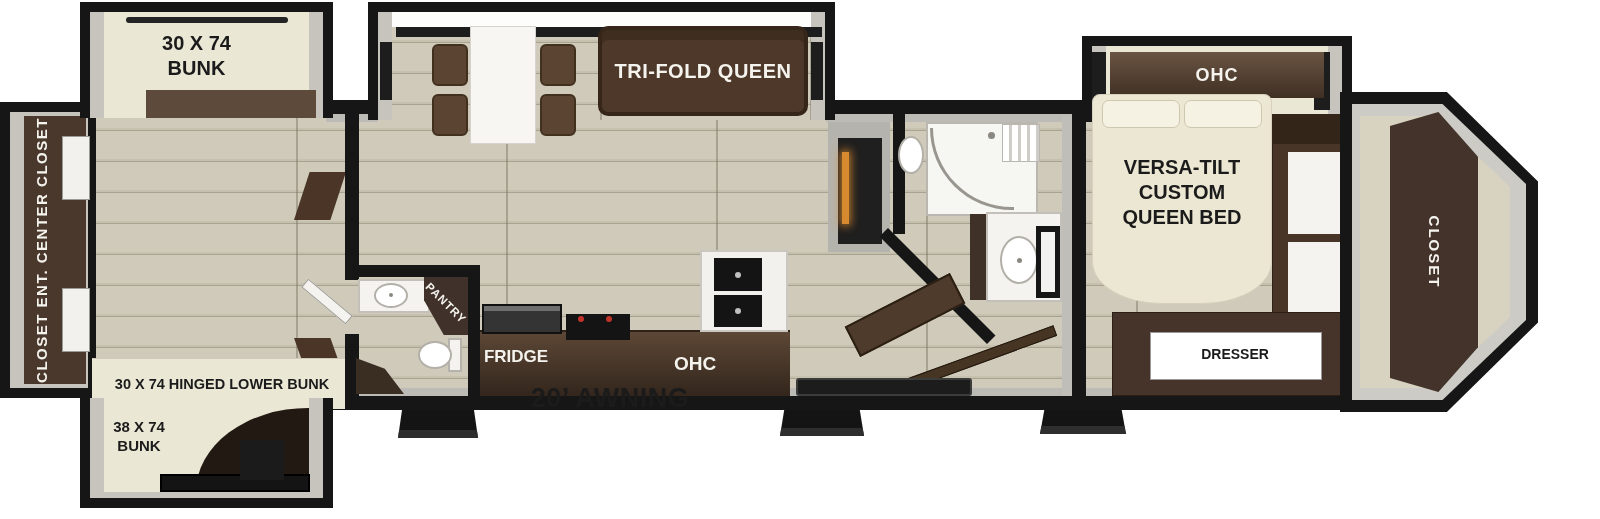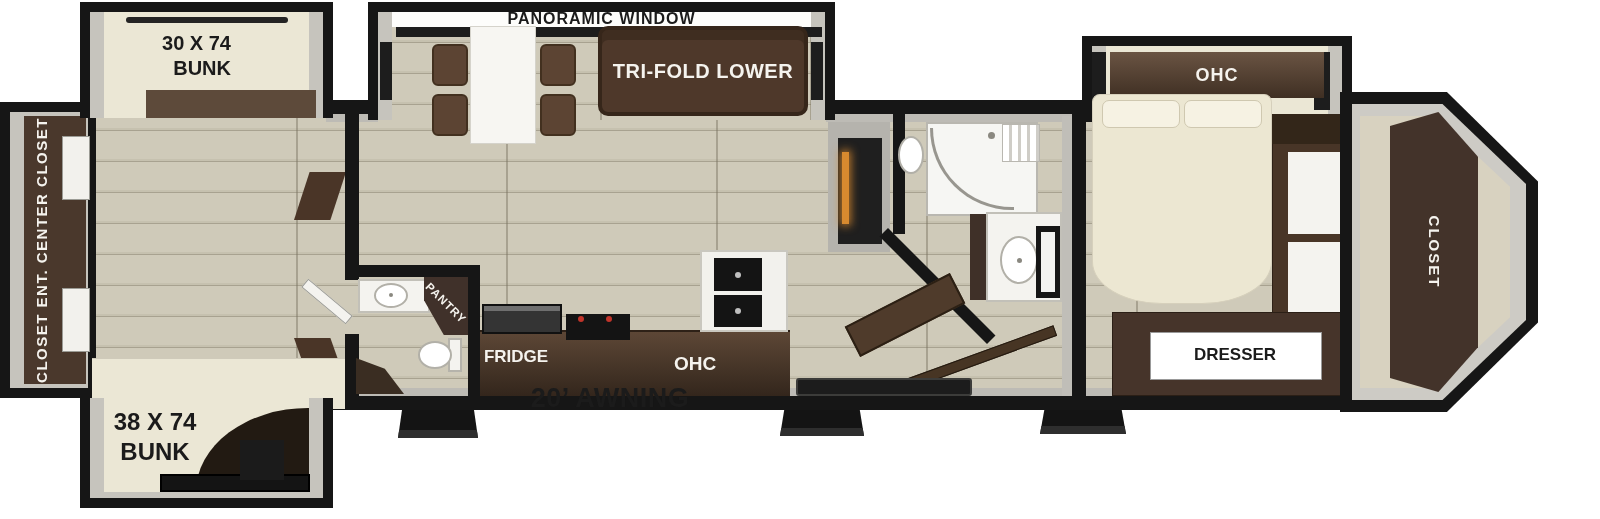--- a/index.html
+++ b/index.html
@@ -52,60 +52,60 @@
   <div class="abs gray" style="left:10px;top:112px;width:78px;height:276px;"></div>
   <div class="abs" style="left:24px;top:116px;width:62px;height:268px;background:#4a382c;"></div>
   <div class="abs" style="left:62px;top:136px;width:26px;height:62px;background:#f2f1ed;border:1px solid #9b9b95;"></div>
   <div class="abs" style="left:62px;top:288px;width:26px;height:62px;background:#f2f1ed;border:1px solid #9b9b95;"></div>
   <div class="abs lblw rot-ccw" style="left:-108px;top:240px;width:300px;height:20px;font-size:15px;letter-spacing:1.5px;">CLOSET  ENT. CENTER  CLOSET</div>
 
   <div class="abs wall" style="left:80px;top:2px;width:253px;height:116px;"></div>
   <div class="abs gray" style="left:90px;top:12px;width:233px;height:106px;"></div>
   <div class="abs cream" style="left:104px;top:12px;width:205px;height:106px;"></div>
   <div class="abs" style="left:126px;top:17px;width:162px;height:6px;background:#242424;border-radius:3px;"></div>
-  <div class="abs lbl" style="left:104px;top:28px;width:185px;height:56px;font-size:20px;text-align:right;">30 X 74
+  <div class="abs lbl" style="left:104px;top:28px;width:185px;height:56px;font-size:20px;">30 X 74
 BUNK</div>
   <div class="abs" style="left:146px;top:90px;width:170px;height:28px;background:#5d4a3a;"></div>
 
   <div class="abs" style="left:294px;top:172px;width:52px;height:48px;background:#4a3527;clip-path:polygon(30% 0,100% 0,70% 100%,0 100%);"></div>
   <div class="abs" style="left:294px;top:338px;width:52px;height:44px;background:#4a3527;clip-path:polygon(0 0,70% 0,100% 100%,30% 100%);"></div>
 
   <div class="abs wall" style="left:345px;top:108px;width:14px;height:172px;"></div>
   <div class="abs wall" style="left:345px;top:334px;width:14px;height:66px;"></div>
   <div class="abs" style="left:298px;top:296px;width:56px;height:9px;background:#f4f3ef;border:1px solid #9a9a94;transform:rotate(40deg);"></div>
 
   <div class="abs cream" style="left:92px;top:358px;width:253px;height:50px;border-top:1px solid #cfcaba;"></div>
+  <div class="abs lbl" style="left:96px;top:372px;width:252px;height:24px;font-size:14.5px;">30 X 74 HINGED LOWER BUNK</div>
 
   <div class="abs wall" style="left:80px;top:398px;width:253px;height:110px;"></div>
   <div class="abs gray" style="left:90px;top:398px;width:233px;height:100px;"></div>
   <div class="abs cream" style="left:104px;top:398px;width:205px;height:94px;"></div>
   <div class="abs" style="left:196px;top:408px;width:113px;height:84px;background:#221a12;border-top-left-radius:120px 90px;"></div>
   <div class="abs blackfix" style="left:160px;top:474px;width:150px;height:18px;border:2px solid #000;box-sizing:border-box;"></div>
   <div class="abs" style="left:240px;top:440px;width:44px;height:40px;background:#1b1b1b;"></div>
-  <div class="abs lbl" style="left:100px;top:408px;width:110px;height:58px;font-size:24px;">38 X 74
+  <div class="abs lbl" style="left:84px;top:408px;width:110px;height:58px;font-size:15px;">38 X 74
 BUNK</div>
 
   <div class="abs wall" style="left:368px;top:2px;width:467px;height:118px;"></div>
   <div class="abs gray" style="left:378px;top:12px;width:447px;height:108px;"></div>
   <div class="abs floor" style="left:392px;top:12px;width:419px;height:108px;"></div>
   <div class="abs" style="left:392px;top:12px;width:419px;height:15px;background:#fdfdfb;"></div>
   <div class="abs" style="left:396px;top:27px;width:322px;height:10px;background:#1d1d1d;"></div>
   <div class="abs" style="left:728px;top:27px;width:94px;height:10px;background:#1d1d1d;"></div>
   <div class="abs" style="left:380px;top:42px;width:12px;height:58px;background:#1d1d1d;"></div>
   <div class="abs" style="left:811px;top:42px;width:12px;height:58px;background:#1d1d1d;"></div>
-  <div class="abs lbl" style="left:392px;top:10px;width:419px;height:17px;font-size:16px;letter-spacing:1px;">PANORAMIC WINDOW</div>
 
   <div class="abs chair" style="left:432px;top:44px;width:36px;height:42px;"></div>
   <div class="abs chair" style="left:432px;top:94px;width:36px;height:42px;"></div>
   <div class="abs chair" style="left:540px;top:44px;width:36px;height:42px;"></div>
   <div class="abs chair" style="left:540px;top:94px;width:36px;height:42px;"></div>
   <div class="abs" style="left:470px;top:26px;width:64px;height:116px;background:#f7f6f2;border:1px solid #d5d3cb;"></div>
 
   <div class="abs" style="left:598px;top:26px;width:210px;height:90px;background:#4e382a;border:4px solid #36261a;border-radius:10px;box-sizing:border-box;box-shadow:inset 0 10px 0 #3f2d20;"></div>
-  <div class="abs lblw" style="left:598px;top:26px;width:210px;height:90px;font-size:20px;letter-spacing:.5px;">TRI-FOLD LOWER</div>
+  <div class="abs lblw" style="left:598px;top:26px;width:210px;height:90px;font-size:20px;letter-spacing:.5px;">TRI-FOLD QUEEN</div>
 
   <div class="abs walnut" style="left:478px;top:330px;width:312px;height:66px;border-top:2px solid #2e2117;box-sizing:border-box;"></div>
   <div class="abs" style="left:482px;top:304px;width:80px;height:30px;background:#343434;border:2px solid #111;box-sizing:border-box;box-shadow:inset 0 5px 0 #6f6f6f;"></div>
   <div class="abs lblw" style="left:456px;top:344px;width:120px;height:26px;font-size:17px;">FRIDGE</div>
   <div class="abs blackfix" style="left:566px;top:314px;width:64px;height:26px;"></div>
   <div class="abs" style="left:578px;top:316px;width:6px;height:6px;background:#c2342a;border-radius:50%;"></div>
   <div class="abs" style="left:606px;top:316px;width:6px;height:6px;background:#c2342a;border-radius:50%;"></div>
   <div class="abs lblw" style="left:640px;top:350px;width:110px;height:28px;font-size:19px;">OHC</div>
   <div class="abs" style="left:700px;top:250px;width:88px;height:82px;background:#f2f1ed;border:2px solid #c9c7bf;box-sizing:border-box;"></div>
   <div class="abs blackfix" style="left:714px;top:258px;width:48px;height:33px;"></div>
@@ -153,29 +153,32 @@
   <div class="abs gray" style="left:1092px;top:46px;width:250px;height:76px;"></div>
   <div class="abs cream" style="left:1106px;top:46px;width:222px;height:76px;"></div>
   <div class="abs" style="left:1092px;top:52px;width:14px;height:58px;background:#1d1d1d;"></div>
   <div class="abs" style="left:1314px;top:52px;width:16px;height:58px;background:#1d1d1d;"></div>
   <div class="abs" style="left:1110px;top:52px;width:214px;height:46px;background:linear-gradient(180deg,#6a5443,#3f2f23);"></div>
   <div class="abs lblw" style="left:1110px;top:52px;width:214px;height:46px;font-size:18px;letter-spacing:1px;">OHC</div>
 
   <div class="abs" style="left:1092px;top:94px;width:180px;height:210px;background:#ece7d2;border:1px solid #d6d0bc;border-radius:8px 8px 70px 70px / 8px 8px 42px 42px;box-sizing:border-box;"></div>
   <div class="abs" style="left:1102px;top:100px;width:76px;height:26px;background:#f6f2e3;border:1px solid #cfc8b0;border-radius:7px;"></div>
   <div class="abs" style="left:1184px;top:100px;width:76px;height:26px;background:#f6f2e3;border:1px solid #cfc8b0;border-radius:7px;"></div>
+  <div class="abs lbl" style="left:1092px;top:144px;width:180px;height:96px;font-size:20px;">VERSA-TILT
+CUSTOM
+QUEEN BED</div>
 
   <div class="abs" style="left:1272px;top:114px;width:76px;height:246px;background:#483527;border:1px solid #2e2117;box-sizing:border-box;"></div>
   <div class="abs" style="left:1272px;top:114px;width:76px;height:30px;background:#332619;"></div>
   <div class="abs" style="left:1288px;top:152px;width:52px;height:82px;background:#f4f3ef;"></div>
   <div class="abs" style="left:1288px;top:242px;width:52px;height:82px;background:#f4f3ef;"></div>
 
   <div class="abs" style="left:1112px;top:312px;width:234px;height:84px;background:#46342a;border:1px solid #2b1f16;box-sizing:border-box;"></div>
   <div class="abs" style="left:1150px;top:332px;width:170px;height:46px;background:#ffffff;border:1px solid #999;"></div>
-  <div class="abs lbl" style="left:1150px;top:332px;width:170px;height:46px;font-size:17px;">DRESSER</div>
+  <div class="abs lbl" style="left:1150px;top:332px;width:170px;height:46px;font-size:14px;">DRESSER</div>
 
   <div class="abs wall" style="left:1340px;top:92px;width:198px;height:320px;clip-path:polygon(0 0,54% 0,100% 28%,100% 72%,54% 100%,0 100%);"></div>
   <div class="abs" style="left:1352px;top:104px;width:174px;height:296px;background:#cdcbc5;clip-path:polygon(0 0,52% 0,100% 27%,100% 73%,52% 100%,0 100%);"></div>
   <div class="abs" style="left:1360px;top:116px;width:150px;height:272px;background:#d8d2c0;clip-path:polygon(0 0,50% 0,100% 26%,100% 74%,50% 100%,0 100%);"></div>
   <div class="abs" style="left:1390px;top:112px;width:88px;height:280px;background:#43332a;clip-path:polygon(0 5%,55% 0,100% 16%,100% 84%,55% 100%,0 95%);"></div>
   <div class="abs lblw rot-cw" style="left:1284px;top:242px;width:300px;height:20px;font-size:15px;letter-spacing:2px;">CLOSET</div>
 
   <div class="abs" style="left:796px;top:378px;width:176px;height:18px;background:#1c1c1c;border:2px solid #3c3c3a;border-radius:3px;box-sizing:border-box;"></div>
   <div class="abs step-out" style="left:398px;top:410px;width:80px;height:28px;"></div>
   <div class="abs step-out" style="left:780px;top:410px;width:84px;height:26px;"></div>

